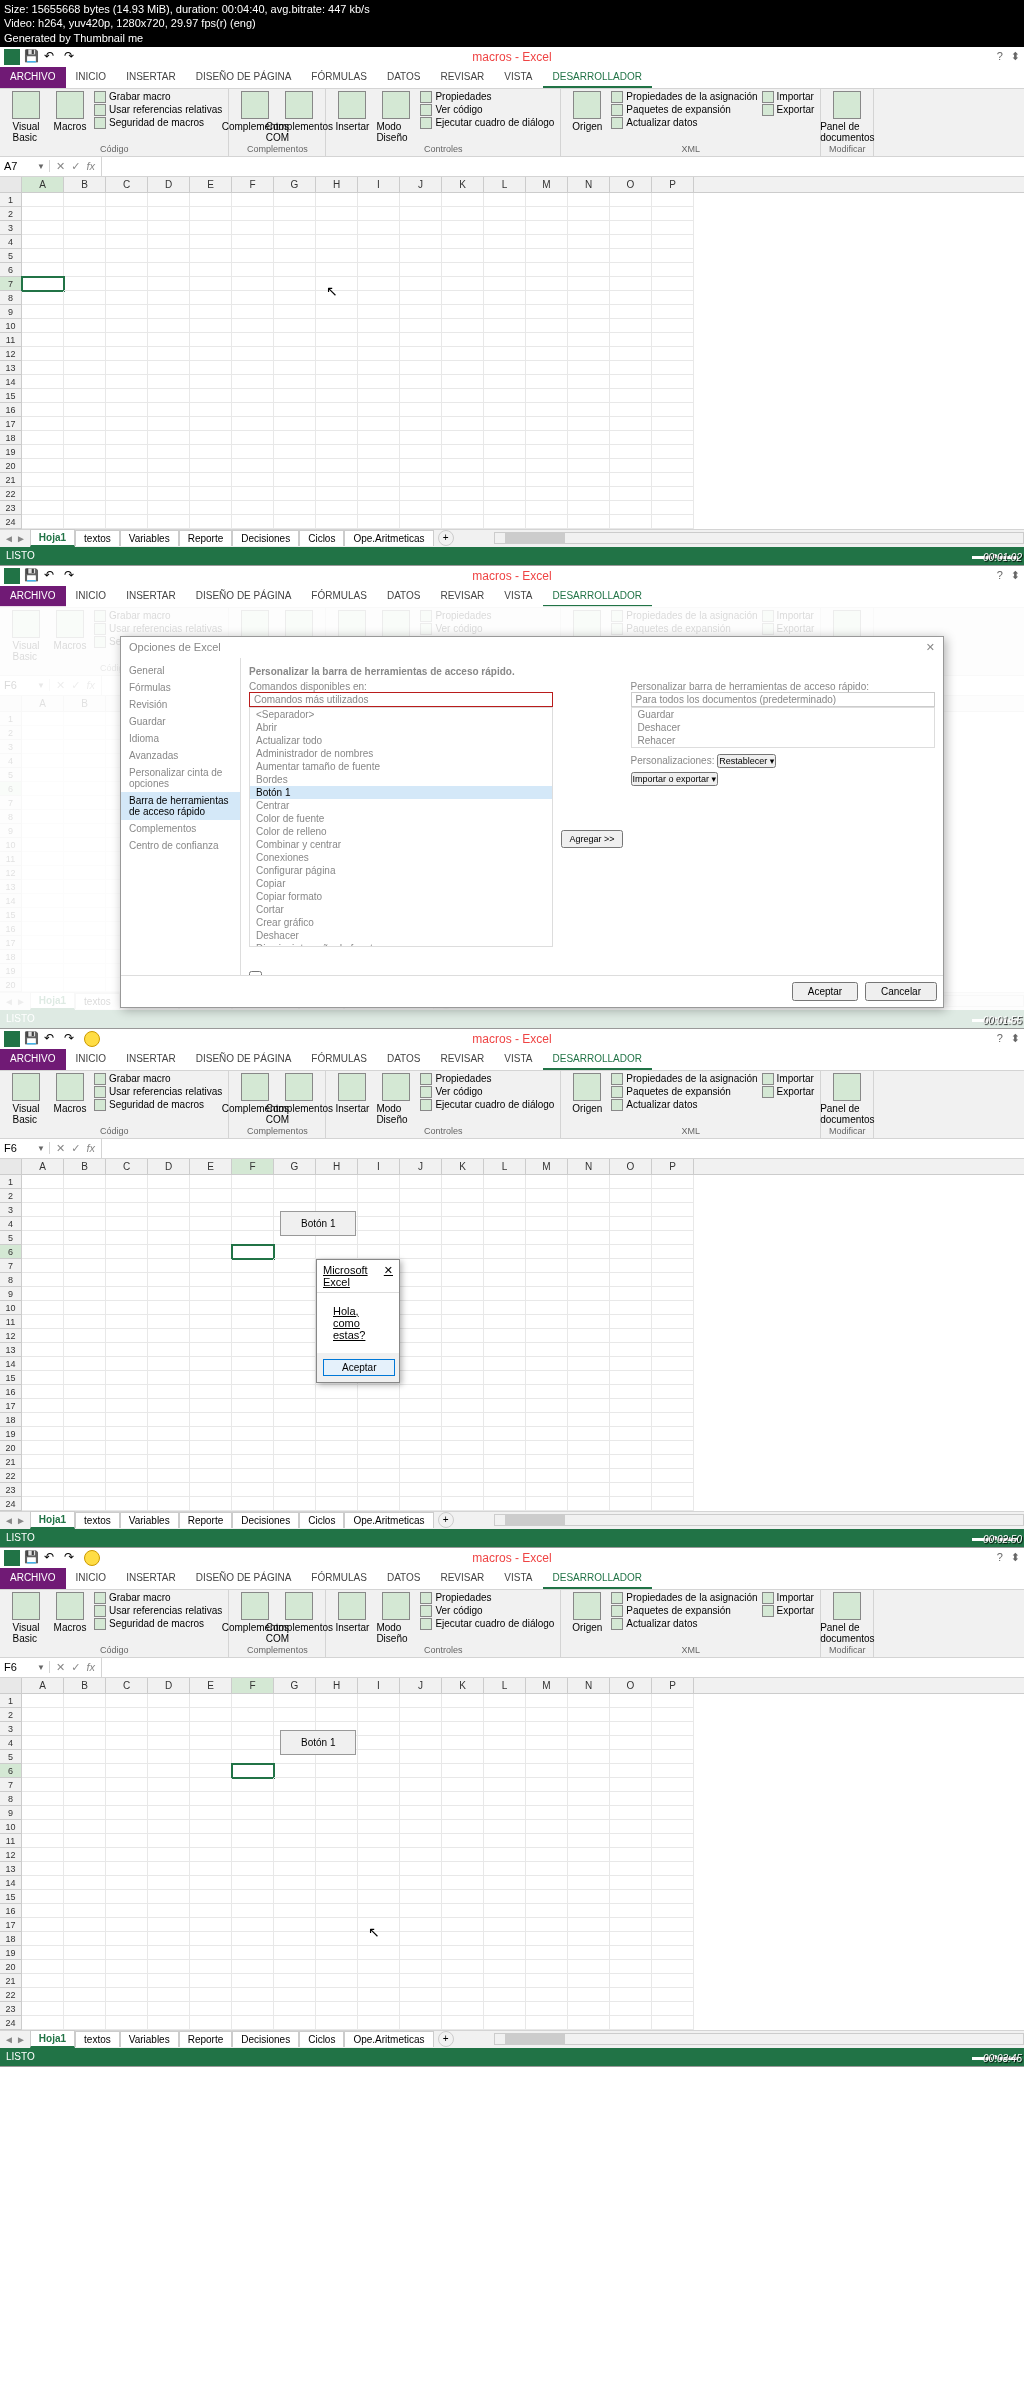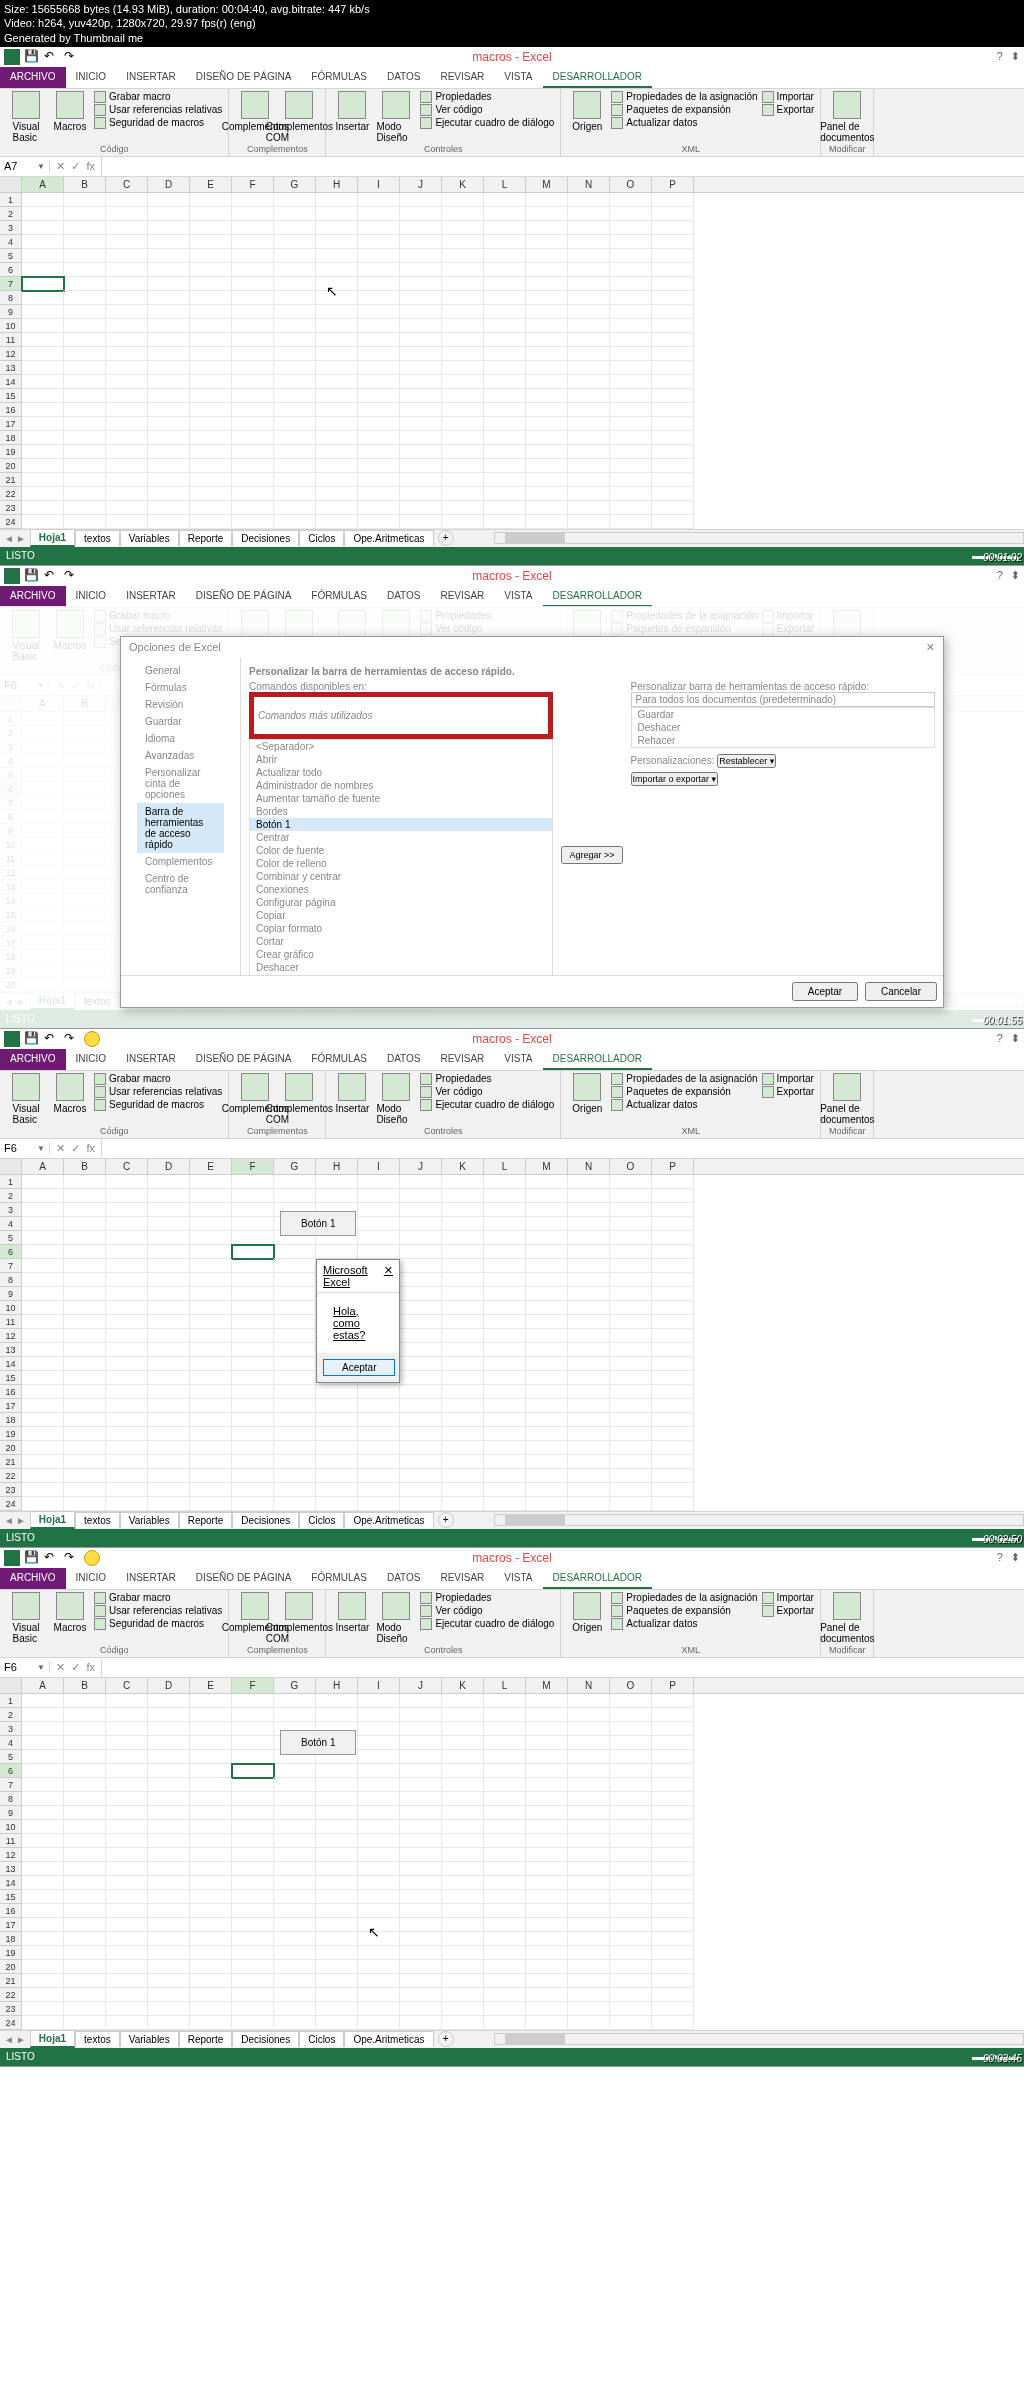--- a/index.html
+++ b/index.html
@@ -28,21 +28,21 @@
 .ribbon-big-btn { display: flex; flex-direction: column; align-items: center; justify-content: center; gap: 2px; width: 40px; cursor: pointer; }
 .ribbon-big-btn .icon-ph { width: 28px; height: 28px; background: #d4e8d4; border: 1px solid #888; }
 .ribbon-list { display: flex; flex-direction: column; gap: 1px; }
 .ribbon-list-item { display: flex; align-items: center; gap: 3px; cursor: pointer; white-space: nowrap; }
 .ribbon-list-item .icon-sm { width: 12px; height: 12px; background: #d4e8d4; border: 1px solid #888; flex-shrink: 0; }
 
 .namebox-row { display: flex; align-items: center; height: 20px; border-bottom: 1px solid #d4d4d4; font-size: 11px; }
 .namebox { width: 50px; border-right: 1px solid #d4d4d4; padding: 0 4px; display: flex; align-items: center; justify-content: space-between; }
 .namebox .arrow { font-size: 8px; color: #666; }
 .fx-icons { display: flex; gap: 6px; padding: 0 6px; color: #888; align-items: center; }
-.fx-label { color: #888; }
+.fx-label { font-style: italic; color: #888; }
 .formula-input { flex: 1; padding: 0 4px; border-left: 1px solid #d4d4d4; height: 100%; }
 
 .col-headers { display: flex; background: #f1f1f1; border-bottom: 1px solid #ccc; height: 16px; }
 .corner { width: 22px; border-right: 1px solid #ccc; background: #e8e8e8; }
 .col-h { width: 42px; border-right: 1px solid #ccc; text-align: center; font-size: 10px; line-height: 16px; color: #333; }
 .col-h.sel { background: #d4e8d4; }
 
 .grid { position: relative; }
 .row { display: flex; height: 14px; }
 .row-h { width: 22px; border-right: 1px solid #ccc; border-bottom: 1px solid #ccc; background: #f1f1f1; text-align: center; font-size: 9px; line-height: 14px; color: #333; }
@@ -63,21 +63,21 @@
 .excel-button { position: absolute; background: #f0f0f0; border: 1px solid #999; font-size: 10px; padding: 6px 20px; cursor: pointer; }
 .msgbox { position: absolute; background: #fff; border: 1px solid #888; box-shadow: 2px 2px 6px rgba(0,0,0,0.3); font-size: 11px; }
 .msgbox-title { background: #fff; padding: 4px 6px; display: flex; justify-content: space-between; border-bottom: 1px solid #ddd; }
 .msgbox-body { padding: 12px 16px; }
 .msgbox-footer { padding: 6px; text-align: center; background: #f0f0f0; }
 .msgbox-footer button { padding: 2px 18px; font-size: 10px; border: 1px solid #0078d7; background: #e5f1fb; }
 
 .options-overlay { position: absolute; inset: 0; background: rgba(255,255,255,0.85); }
 .options-dialog { position: absolute; left: 120px; top: 30px; right: 80px; bottom: 20px; background: #fff; border: 1px solid #999; box-shadow: 2px 2px 10px rgba(0,0,0,0.3); display: flex; flex-direction: column; font-size: 10px; }
 .options-body { flex: 1; display: flex; overflow: hidden; }
-.options-sidebar { width: 120px; border-right: 1px solid #ddd; padding: 4px 16px; }
+.options-sidebar { width: 120px; border-right: 1px solid #ddd; padding: 4px 0; }
 .options-sidebar div { padding: 3px 8px; color: #888; }
 .options-sidebar div.sel { background: #d4e8f8; color: #000; }
 .options-main { flex: 1; padding: 8px; display: flex; gap: 8px; color: #888; }
 .options-list { flex: 1; border: 1px solid #ddd; overflow-y: auto; max-height: 240px; }
 .options-list div { padding: 1px 6px; }
 .options-list div.sel { background: #d4e8f8; color: #000; }
 .options-footer { padding: 6px; text-align: right; border-top: 1px solid #ddd; }
 .options-footer button { padding: 2px 14px; margin-left: 4px; font-size: 10px; }
 .cursor { position: absolute; font-size: 14px; color: #000; pointer-events: none; }
 
@@ -1266,21 +1266,21 @@
             <div class="sel">Barra de herramientas de acceso rápido</div>
             <div>Complementos</div>
             <div>Centro de confianza</div>
           </div>
         <div class="options-main">
           <div style="flex:1; display:flex; flex-direction:column; gap:4px;">
             <div style="font-weight:bold;">Personalizar la barra de herramientas de acceso rápido.</div>
             <div style="display:flex; gap:8px;">
               <div style="flex:1;">
                 <div>Comandos disponibles en:</div>
-                <div style="border:5px solid #b91c1c; padding:13px 4px;font-style:italic;">Comandos más utilizados</div>
+                <div style="border:1px solid #b91c1c; padding:1px 4px;">Comandos más utilizados</div>
                 <div class="options-list" id="opts-left">
                     <div>&lt;Separador&gt;</div>
                     <div>Abrir</div>
                     <div>Actualizar todo</div>
                     <div>Administrador de nombres</div>
                     <div>Aumentar tamaño de fuente</div>
                     <div>Bordes</div>
                     <div class="sel">Botón 1</div>
                     <div>Centrar</div>
                     <div>Color de fuente</div>

